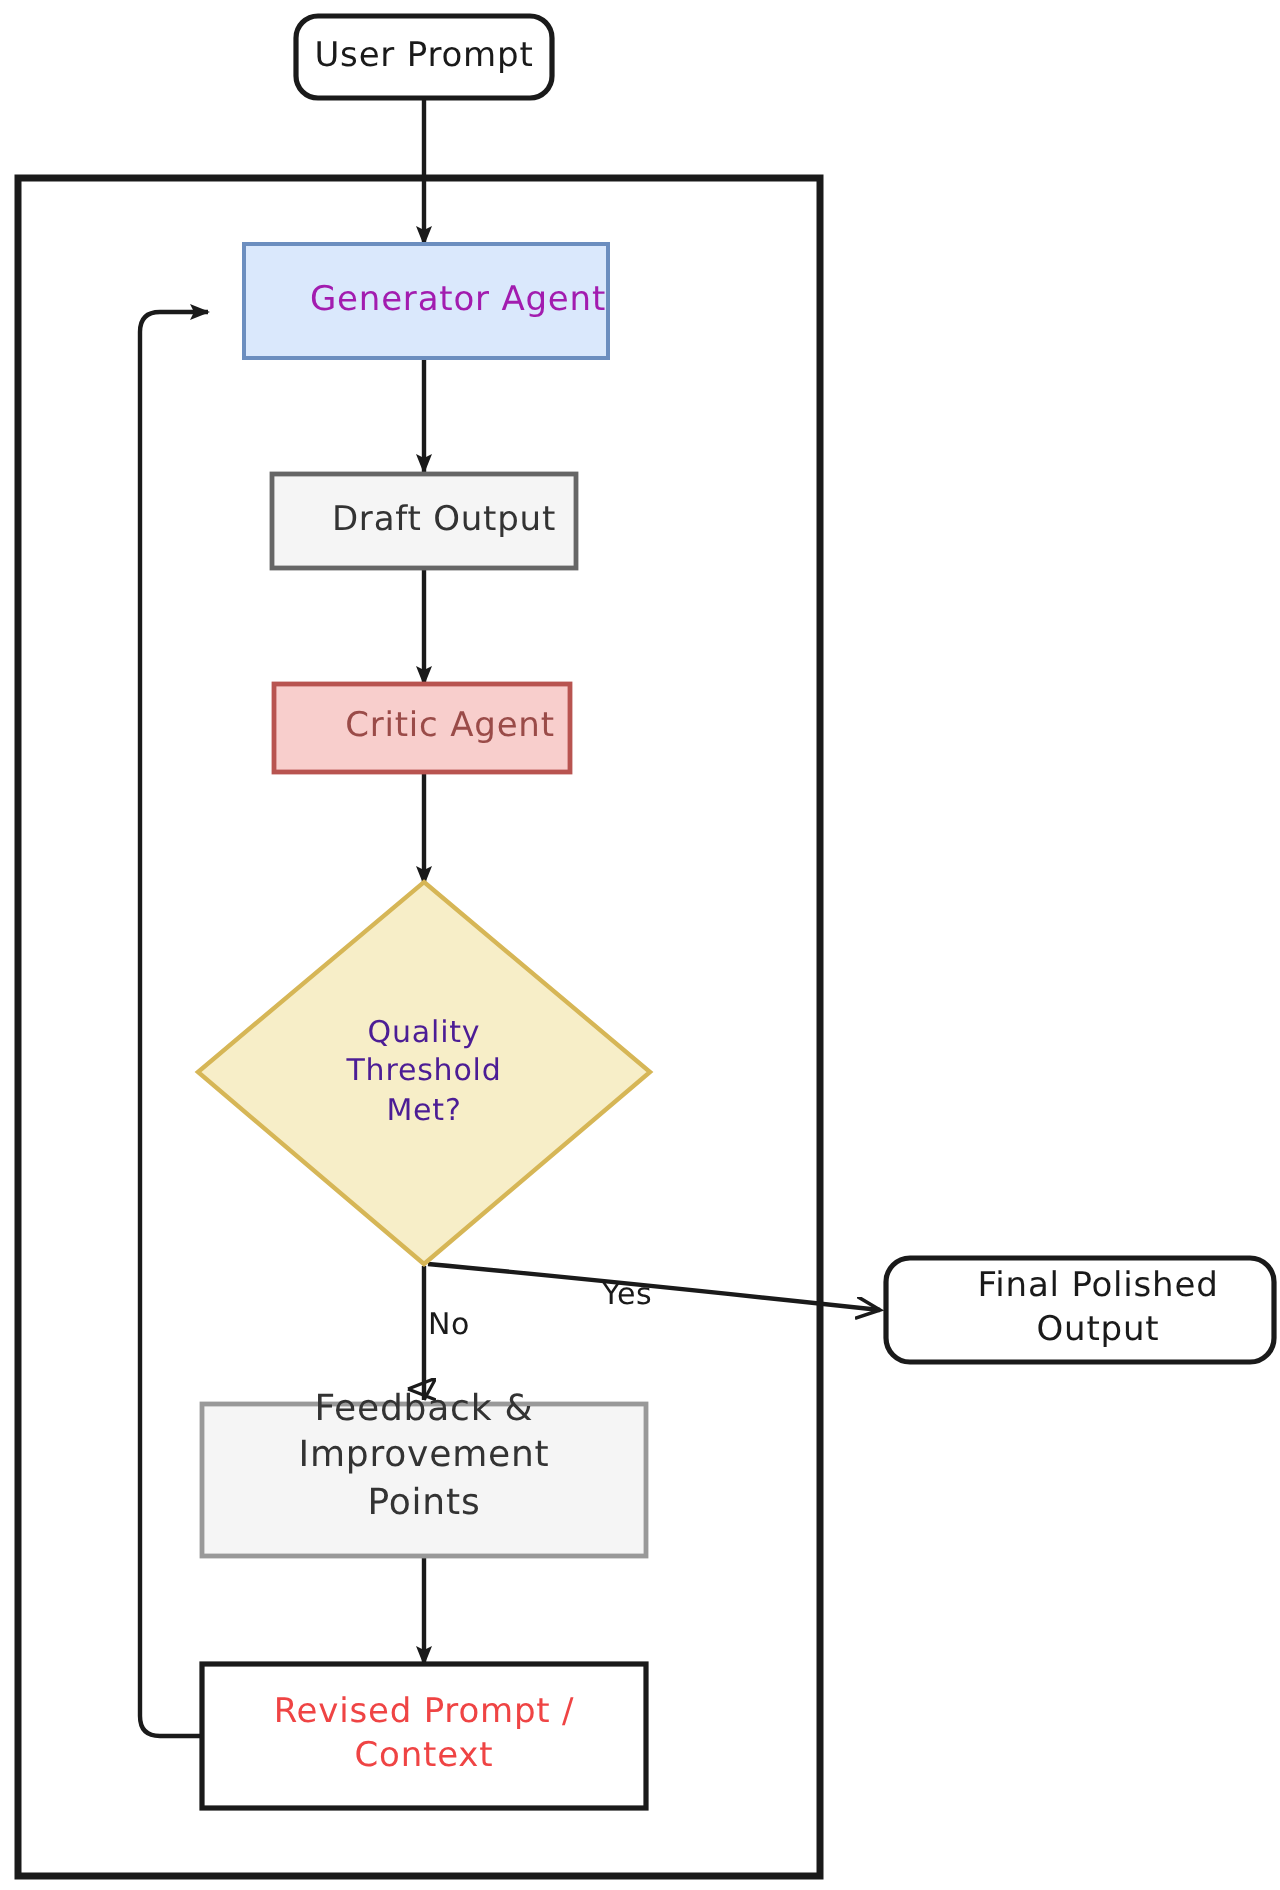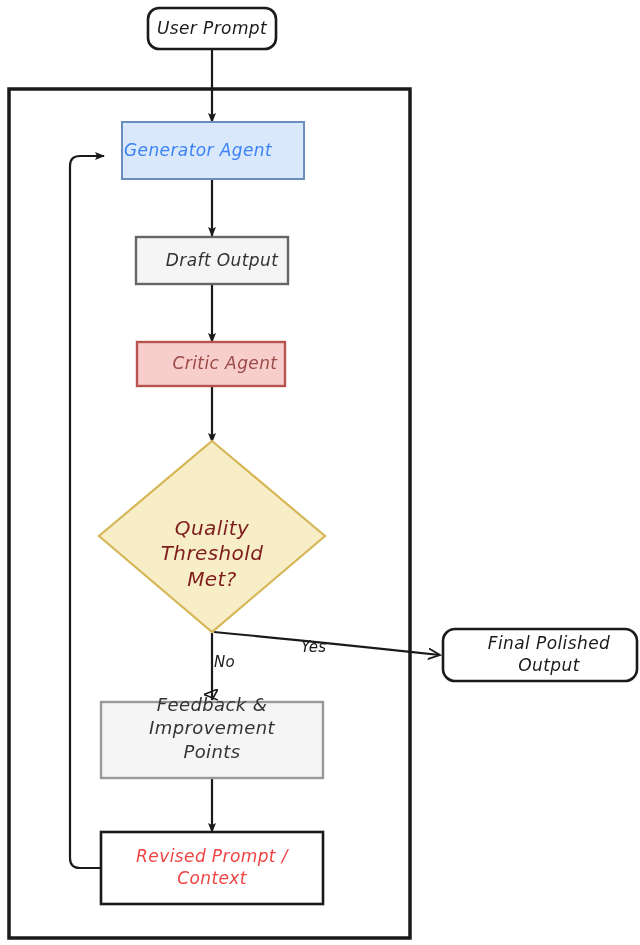--- a/index.html
+++ b/index.html
@@ -33,21 +33,20 @@
   }
   .edge-label {
     position: absolute;
     font-size: 15px;
     letter-spacing: 0.3px;
     color: #1a1a1a;
     pointer-events: none;
   }
   .handwritten {
     font-family: "DejaVu Sans", sans-serif;
-    font-style: italic;
   }
 </style>
 </head>
 <body>
 
 <svg id="canvas" viewBox="0 0 640 945" xmlns="http://www.w3.org/2000/svg">
   <defs>
     <marker id="arrowFilled" markerWidth="12" markerHeight="12" refX="9" refY="4" orient="auto" markerUnits="userSpaceOnUse">
       <path d="M0,0 L10,4 L0,8 L2,4 Z" fill="#1a1a1a"></path>
     </marker>
@@ -89,27 +88,27 @@
 
   <rect x="443" y="629" width="194" height="52" rx="12" ry="12" fill="#ffffff" stroke="#1a1a1a" stroke-width="2.6"></rect>
 
   <rect x="101" y="702" width="222" height="76" fill="#f5f5f5" stroke="#999999" stroke-width="2.4"></rect>
 
   <rect x="101" y="832" width="222" height="72" fill="#ffffff" stroke="#1a1a1a" stroke-width="2.6"></rect>
 </svg>
 
 <div class="node-label handwritten" style="left:148px; top:8px; width:128px; height:41px; font-size:17px; color:#1a1a1a;">User Prompt</div>
 
-<div class="node-label handwritten" style="left:107px; top:122px; width:182px; height:57px; font-size:17px; color:#3b82f6;">Generator Agent</div>
+<div class="node-label handwritten" style="left:138px; top:122px; width:182px; height:57px; font-size:17px; color:#a21caf;">Generator Agent</div>
 
 <div class="node-label handwritten" style="left:136px; top:237px; width:172px; height:47px; font-size:17px; color:#333333;">Draft Output</div>
 
 <div class="node-label handwritten" style="left:137px; top:342px; width:176px; height:44px; font-size:17px; color:#9a4b48;">Critic Agent</div>
 
-<div class="node-label handwritten" style="left:142px; top:515px; width:140px; height:78px; font-size:20px; color:#7f1d1d;">Quality
+<div class="node-label handwritten" style="left:142px; top:497px; width:140px; height:78px; font-size:15px; color:#4c1d95;">Quality
 Threshold
 Met?</div>
 
 <div class="node-label handwritten" style="left:443px; top:629px; width:212px; height:52px; font-size:17px; color:#1a1a1a;">Final Polished
 Output</div>
 
 <div class="node-label handwritten" style="left:101px; top:702px; width:222px; height:52px; font-size:18px; color:#333333;">Feedback &amp; Improvement
 Points</div>
 
 <div class="node-label handwritten" style="left:101px; top:832px; width:222px; height:72px; font-size:17px; color:#ef4444;">Revised Prompt /

